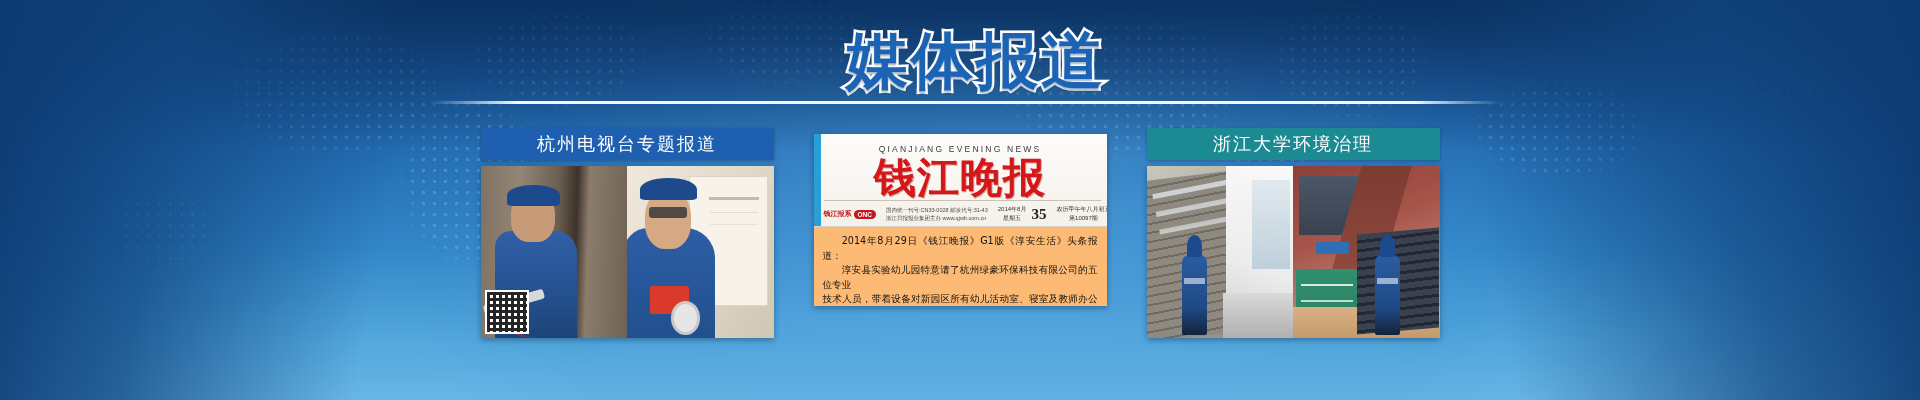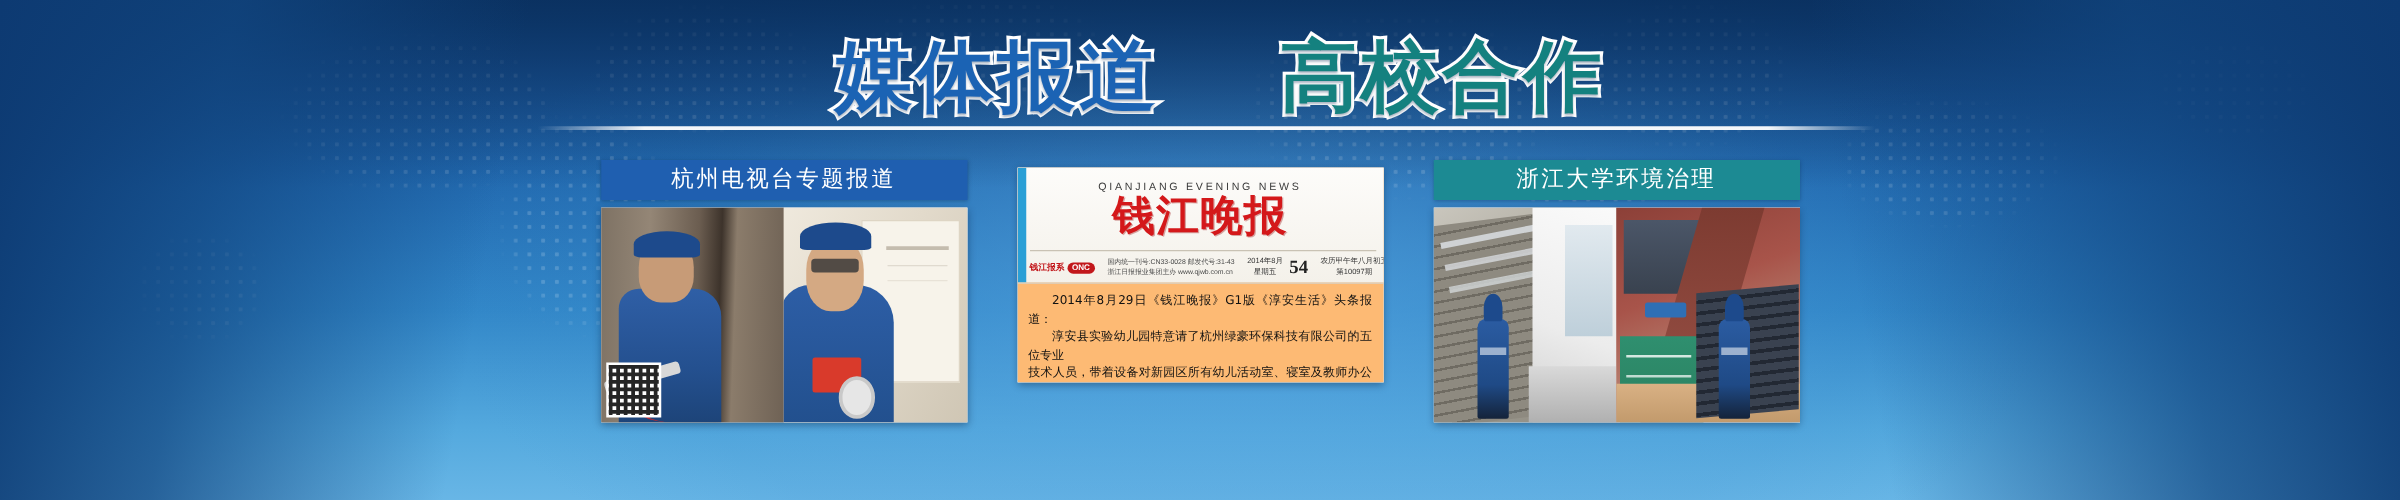--- a/index.html
+++ b/index.html
@@ -155,21 +155,21 @@
 
   
   .np{width:100%;height:100%;background:#fdba74;position:relative;}
   .np-top{height:92px;position:relative;background:linear-gradient(180deg,#fdfcfa 0%,#f4f1ea 100%);
     border-bottom:1px solid #d8d2c6;overflow:hidden;}
   .np-side{position:absolute;left:0;top:0;width:7px;height:100%;background:#2a9fd6;}
   .np-en{position:absolute;left:50%;top:10px;transform:translateX(-50%);
     font-size:8.5px;letter-spacing:2.2px;color:#3a3a3a;white-space:nowrap;
     font-family:"Liberation Sans",sans-serif;}
   .np-mast{position:absolute;left:50%;top:16px;transform:translateX(-50%);
-    font-size:34px;font-weight:bold;color:#d4181a;letter-spacing:1px;white-space:nowrap;
+    font-size:42px;font-weight:bold;color:#d4181a;letter-spacing:1px;white-space:nowrap;
     font-family:"DejaVu Serif","Liberation Serif",serif;
     text-shadow:1px 1px 0 rgba(150,10,10,.35);}
   .np-rule{position:absolute;left:10px;right:6px;top:66px;height:1px;background:#c9c2b4;}
   .np-meta{position:absolute;left:10px;right:6px;top:69px;height:22px;
     display:flex;align-items:center;gap:5px;font-size:5.5px;color:#4a4a4a;white-space:nowrap;}
   .onc{display:flex;align-items:center;gap:2px;}
   .onc b{font-size:7px;color:#c2171b;font-weight:bold;}
   .onc .pill{background:#c2171b;color:#fff;border-radius:7px;padding:1px 4px;font-size:6.5px;font-weight:bold;}
   .np-meta .sep{width:1px;height:14px;background:#ccc5b7;}
   .np-meta .col{display:flex;flex-direction:column;line-height:1.5;}
@@ -222,21 +222,20 @@
 
 <div class="banner">
 
   <div class="dots"></div>
   <div class="vig-t"></div>
   <div class="vig-l"></div>
   <div class="vig-r"></div>
 
   <div class="headline-row">
     <div class="hl hl-blue">媒体报道</div>
-    <div class="hl hl-teal">高校合作</div>
   </div>
   <div class="divider"></div>
 
   <div class="cards">
 
     <div class="card">
       <div class="card-hdr hdr-blue">杭州电视台专题报道</div>
       <div class="card-body">
         <div class="photo2">
           <div class="ph a">
@@ -284,21 +283,21 @@
               <div class="sep"></div>
               <div class="col">
                 <span>国内统一刊号:CN33-0028  邮发代号:31-43</span>
                 <span>浙江日报报业集团主办  www.qjwb.com.cn</span>
               </div>
               <div class="sep"></div>
               <div class="col np-date">
                 <span>2014年8月</span>
                 <span>星期五</span>
               </div>
-              <div class="np-big">54</div>
+              <div class="np-big">35</div>
               <div class="sep"></div>
               <div class="col np-date">
                 <span>农历甲午年八月初五</span>
                 <span>第10097期</span>
               </div>
               <div class="sep"></div>
 
             </div>
           </div>
 

